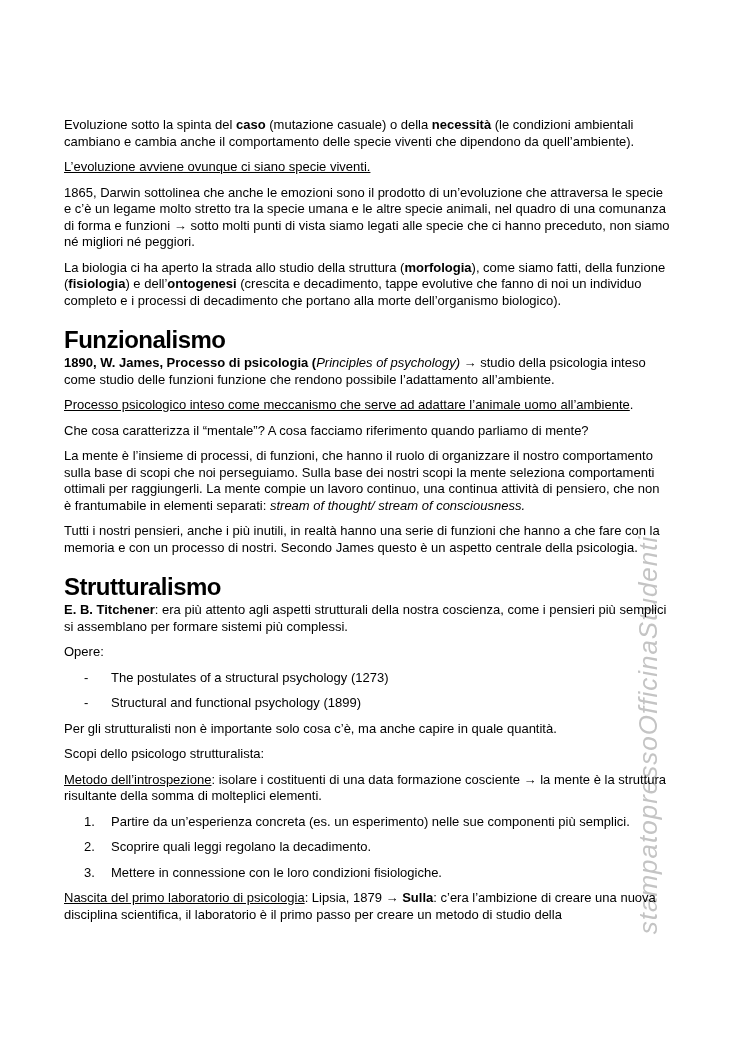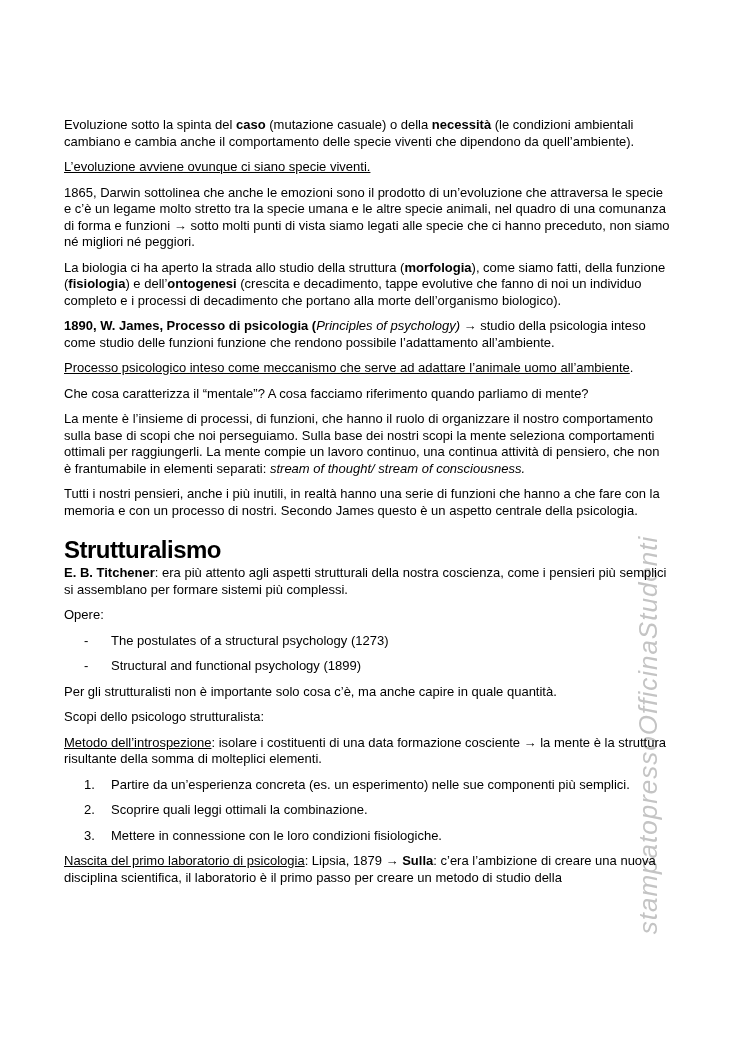--- a/index.html
+++ b/index.html
@@ -78,20 +78,21 @@
     </p>
 
     <p class="para">
       <span class="r">1865, Darwin sottolinea che anche le emozioni sono il prodotto di un’evoluzione che attraversa le specie e c’è un legame molto stretto tra la specie umana e le altre specie animali, nel quadro di una comunanza di forma e funzioni → sotto molti punti di vista siamo legati alle specie che ci hanno preceduto, non siamo né migliori né peggiori.</span>
     </p>
 
     <p class="para">
       <span class="r">La biologia ci ha aperto la strada allo studio della struttura (</span><span class="r b">morfologia</span><span class="r">), come siamo fatti, della funzione (</span><span class="r b">fisiologia</span><span class="r">) e dell’</span><span class="r b">ontogenesi</span><span class="r"> (crescita e decadimento, tappe evolutive che fanno di noi un individuo completo e i processi di decadimento che portano alla morte dell’organismo biologico).</span>
     </p>
 
+    <h2 class="heading">Funzionalismo</h2>
 
     <p class="para">
       <span class="r b">1890, W. James, Processo di psicologia (</span><span class="r bi">Principles of psychology)</span><span class="r"> → studio della psicologia inteso come studio delle funzioni funzione che rendono possibile l’adattamento all’ambiente.</span>
     </p>
 
     <p class="para">
       <span class="r u">Processo psicologico inteso come meccanismo che serve ad adattare l’animale uomo all’ambiente</span><span class="r">.</span>
     </p>
 
     <p class="para">
@@ -139,21 +140,21 @@
       <span class="r u">Metodo dell’introspezione</span><span class="r">: isolare i costituenti di una data formazione cosciente → la mente è la struttura risultante della somma di molteplici elementi.</span>
     </p>
 
     <div class="list">
       <div class="li">
         <span class="marker">1.</span>
         <span class="li-text">Partire da un’esperienza concreta (es. un esperimento) nelle sue componenti più semplici.</span>
       </div>
       <div class="li">
         <span class="marker">2.</span>
-        <span class="li-text">Scoprire quali leggi ottimali la combinazione.</span>
+        <span class="li-text">Scoprire quali leggi regolano la decadimento.</span>
       </div>
       <div class="li">
         <span class="marker">3.</span>
         <span class="li-text">Mettere in connessione con le loro condizioni fisiologiche.</span>
       </div>
     </div>
 
     <p class="para">
       <span class="r u">Nascita del primo laboratorio di psicologia</span><span class="r">: Lipsia, 1879 → </span><span class="r b">Sulla</span><span class="r">: c’era l’ambizione di creare una nuova disciplina scientifica, il laboratorio è il primo passo per creare un metodo di studio della</span>
     </p>

